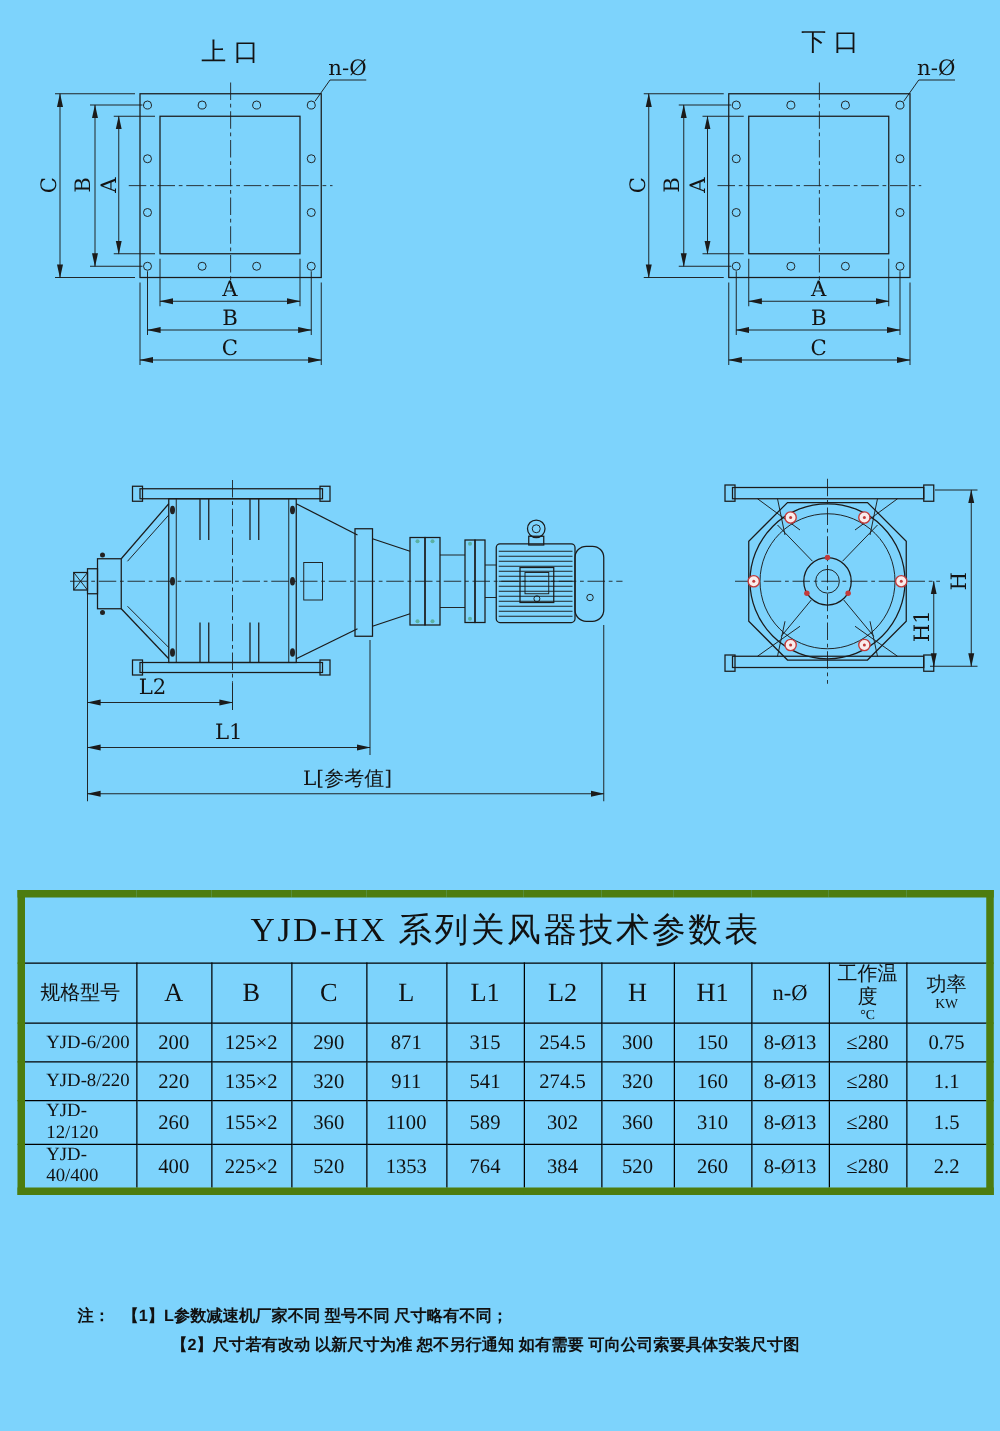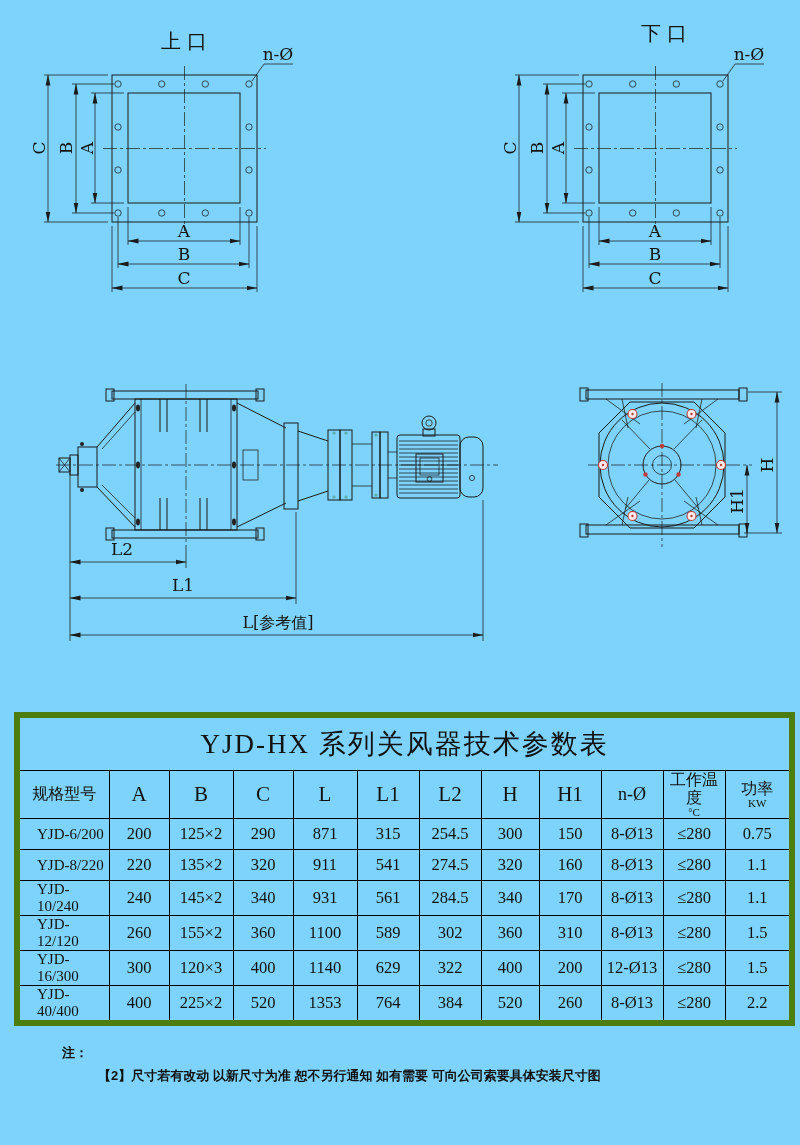--- a/index.html
+++ b/index.html
@@ -28,21 +28,21 @@
   .h-small div{font-size:16px;line-height:1.1;}
   .h-small .sub{font-size:11px;}
   .ptable tbody td{height:30px;font-size:16.5px;}
   .ptable tbody td.model{text-align:left;padding-left:17px;font-size:15px;}
   
   .notes{position:absolute;left:62px;top:1042px;display:grid;grid-template-columns:36px auto;
          font-family:"Liberation Sans",sans-serif;font-weight:bold;font-size:13px;
          line-height:1.75;color:#111;}
   .notes .prefix{grid-column:1;}
   .notes .n1{grid-column:2;grid-row:1;}
-  .notes .n2{grid-column:2;grid-row:2;}
+  .notes .n2{grid-column:2;grid-row:2;margin-left:39px;}
 </style>
 </head>
 <body>
 
 <div class="sheet">
 
 <svg width="800" height="680" viewBox="0 0 800 680">
   <defs>
     <marker id="arr" markerUnits="userSpaceOnUse" markerWidth="12" markerHeight="9" refX="10.5" refY="4.5" orient="auto-start-reverse">
       <path d="M0,2.1 L11,4.5 L0,6.9 Z" fill="#1b1b1b"></path>
@@ -343,77 +343,50 @@
       <td>911</td>
       <td>541</td>
       <td>274.5</td>
       <td>320</td>
       <td>160</td>
       <td>8-Ø13</td>
       <td>≤280</td>
       <td>1.1</td>
     </tr>
     <tr>
-      <td class="model">YJD-10/240</td>
-      <td>240</td>
-      <td>145×2</td>
-      <td>340</td>
-      <td>931</td>
-      <td>561</td>
-      <td>284.5</td>
-      <td>340</td>
-      <td>170</td>
-      <td>8-Ø13</td>
-      <td>≤280</td>
-      <td>1.1</td>
-    </tr>
-    <tr>
       <td class="model">YJD-12/120</td>
       <td>260</td>
       <td>155×2</td>
       <td>360</td>
       <td>1100</td>
       <td>589</td>
       <td>302</td>
       <td>360</td>
       <td>310</td>
       <td>8-Ø13</td>
       <td>≤280</td>
       <td>1.5</td>
     </tr>
     <tr>
-      <td class="model">YJD-16/300</td>
-      <td>300</td>
-      <td>120×3</td>
-      <td>400</td>
-      <td>1140</td>
-      <td>629</td>
-      <td>322</td>
-      <td>400</td>
-      <td>200</td>
-      <td>12-Ø13</td>
-      <td>≤280</td>
-      <td>1.5</td>
-    </tr>
-    <tr>
       <td class="model">YJD-40/400</td>
       <td>400</td>
       <td>225×2</td>
       <td>520</td>
       <td>1353</td>
       <td>764</td>
       <td>384</td>
       <td>520</td>
       <td>260</td>
       <td>8-Ø13</td>
       <td>≤280</td>
       <td>2.2</td>
     </tr>
   </tbody>
 </table>
 
 
 <div class="notes">
   <span class="prefix">注：</span>
+  <span class="n1">【1】L参数减速机厂家不同 型号不同 尺寸略有不同；</span>
   <span class="n2">【2】尺寸若有改动 以新尺寸为准 恕不另行通知 如有需要 可向公司索要具体安装尺寸图</span>
 </div>
 
 </div>
 
 </body></html>

